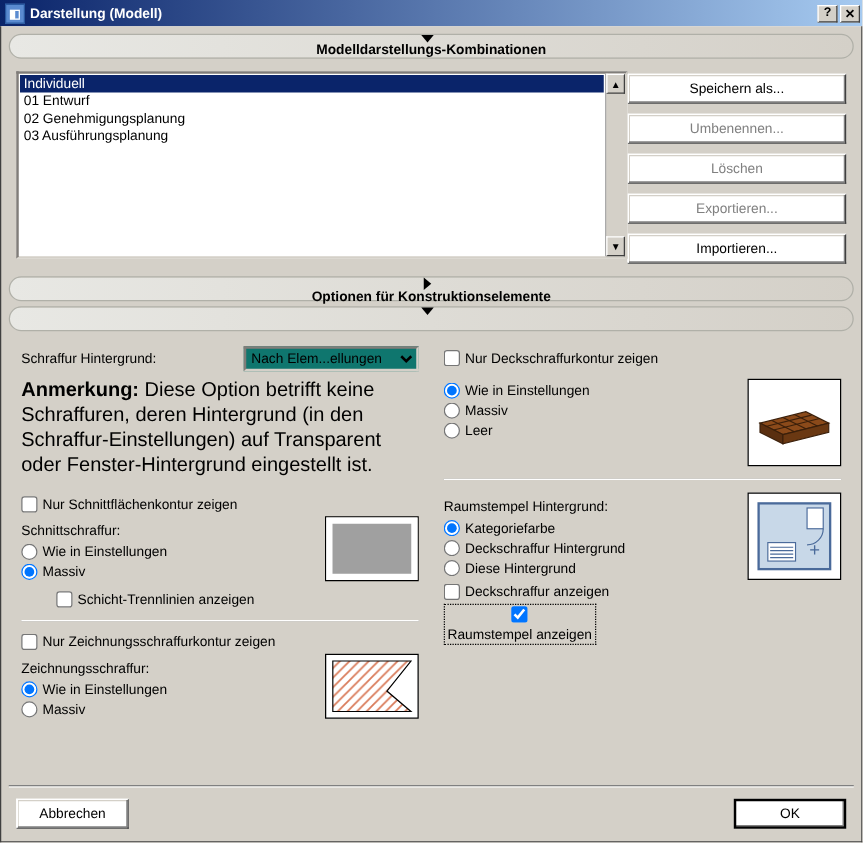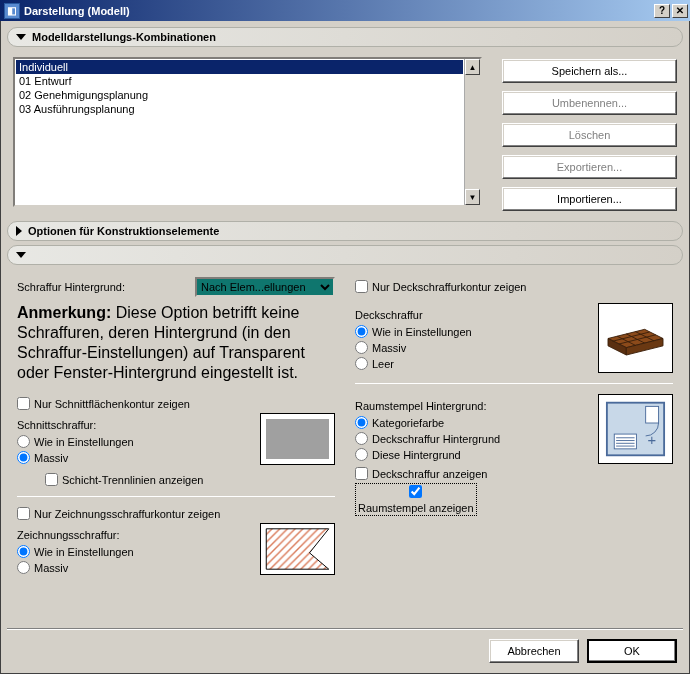--- a/index.html
+++ b/index.html
@@ -60,20 +60,21 @@
     background: linear-gradient(to right, #e8e8e4, #d4d0c8);
     border: 1px solid #b0b0a8;
     border-radius: 10px;
     height: 20px;
     display: flex;
     align-items: center;
     padding: 0 8px;
     font-weight: bold;
     cursor: pointer;
     margin-bottom: 4px;
+    flex-direction: column;
   }
   .arrow {
     display: inline-block;
     width: 0; height: 0;
     margin-right: 6px;
   }
   .arrow.down {
     border-left: 5px solid transparent;
     border-right: 5px solid transparent;
     border-top: 6px solid #000;
@@ -81,21 +82,20 @@
   .arrow.right {
     border-top: 5px solid transparent;
     border-bottom: 5px solid transparent;
     border-left: 6px solid #000;
   }
   .section-body {
     padding: 6px 6px 10px 6px;
   }
   .combos-body {
     display: flex;
-    gap: 20px;
   }
   .listbox {
     flex: 1;
     background: #fff;
     border: 2px inset #d4d0c8;
     height: 150px;
     display: flex;
     position: relative;
   }
   .listbox-inner {
@@ -186,21 +186,21 @@
   .preview.brick { display:flex;align-items:center;justify-content:center; }
   .preview.room { display:flex;align-items:center;justify-content:center; }
   .flex-between { display:flex; justify-content:space-between; align-items:flex-start; gap:8px;}
   .selbox { border: 1px dotted #000; padding: 1px 2px; display:inline-flex; align-items:center; gap:6px;}
   .footer {
     margin-top: auto;
     border-top: 1px solid #808080;
     box-shadow: inset 0 1px 0 #fff;
     padding: 10px 6px 4px 6px;
     display: flex;
-    justify-content: flex-end;
+    justify-content: space-between;
     gap: 8px;
   }
   .footer .btn { width: 90px; }
   .footer .btn.default { border: 2px solid #000; box-shadow: inset -1px -1px 0 #808080, inset 1px 1px 0 #fff; }
 </style>
 </head>
 <body>
 
 <div class="titlebar">
   <span class="icon">◧</span>
@@ -321,21 +321,20 @@
     </div>
 
     <div class="col">
       <label class="check">
         <input type="checkbox" style="">
           <span>Nur Deckschraffurkontur zeigen</span>
       </label>
 
       <div class="flex-between" style="margin-top:10px;">
         <div style="flex:1">
-          <div class="group-label">Deckschraffur</div>
           <label class="radio indent">
             <input type="radio" name="cover" checked="" style="">
               <span>Wie in Einstellungen</span>
           </label>
           <label class="radio indent">
             <input type="radio" name="cover" style="">
               <span>Massiv</span>
           </label>
           <label class="radio indent">
             <input type="radio" name="cover" style="">

